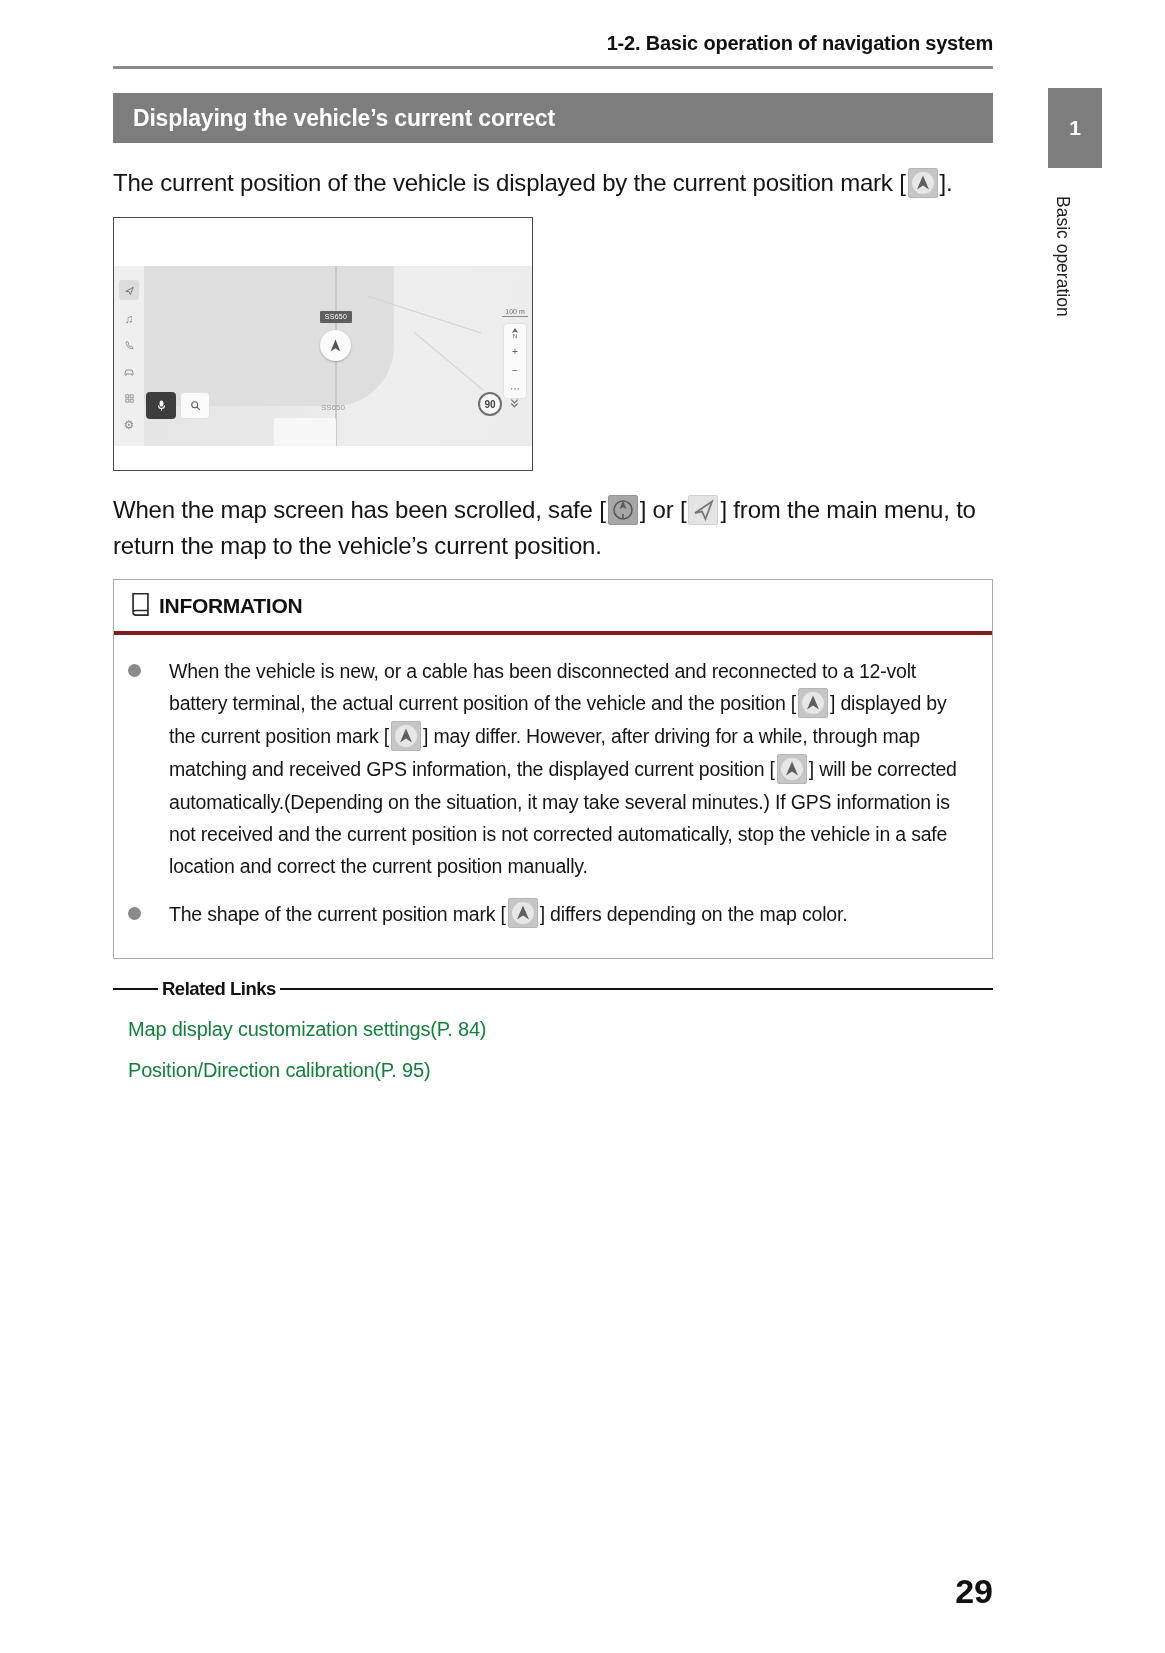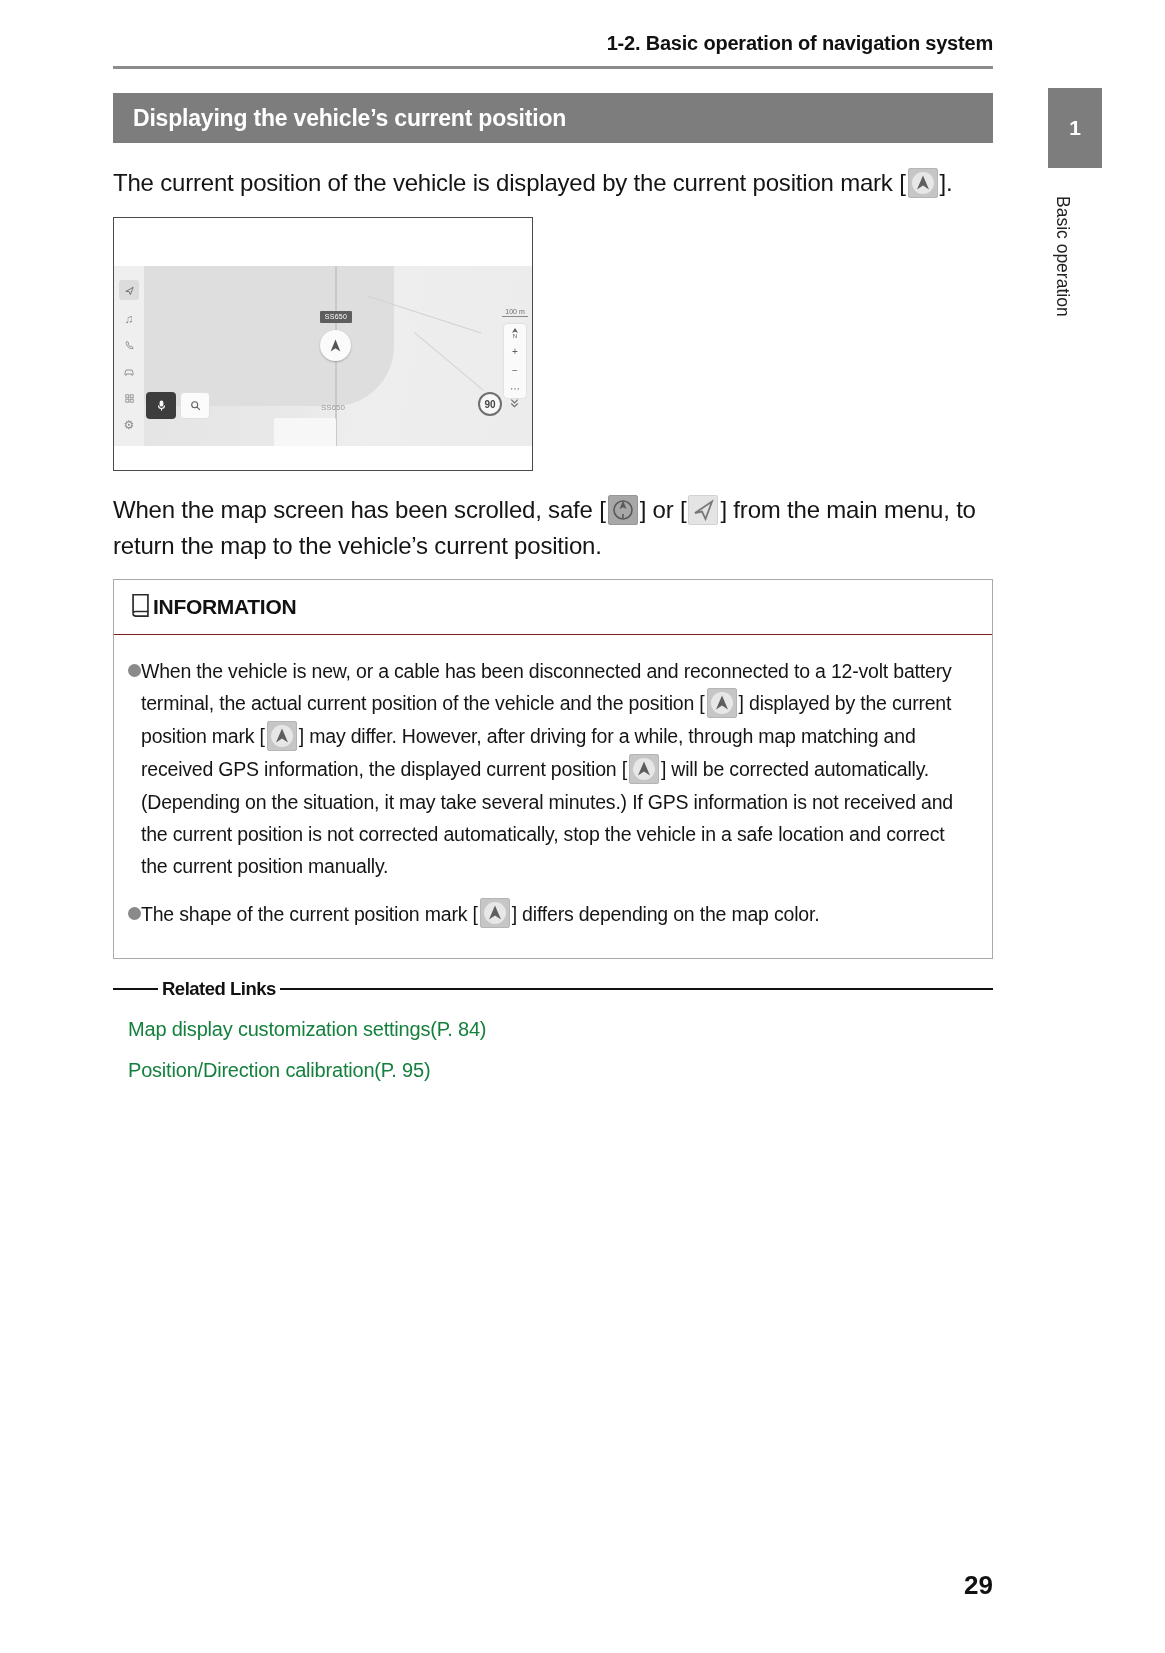--- a/index.html
+++ b/index.html
@@ -62,57 +62,57 @@
     border-radius:4px; display:flex; flex-direction:column; align-items:center; justify-content:space-around;
     color:#5f5f5f; font-size:10px; box-shadow:0 0 2px rgba(0,0,0,0.15); }
   .ctrl-n { display:flex; flex-direction:column; align-items:center; font-size:6px; line-height:1; color:#555; }
   .speed-circ { position:absolute; left:364px; top:126px; width:24px; height:24px; border-radius:50%;
     background:#f8f8f8; border:2px solid #6f6f6f; color:#444; font-size:10px; font-weight:bold;
     display:flex; align-items:center; justify-content:center; }
   .collapse-ic { position:absolute; left:394px; top:130px; color:#6f6f6f; }
 
   
   .info-box { margin-top:15px; border:1px solid #a9a9a9; }
-  .info-head { display:flex; align-items:center; gap:2px; height:55px; padding-left:16px;
-    border-bottom:1px solid #7f1d1d; }
+  .info-head { display:flex; align-items:center; gap:8px; height:55px; padding-left:16px;
+    border-bottom:4px solid #7f1d1d; }
   .info-title { font-size:21px; font-weight:bold; letter-spacing:-0.3px; color:#111; }
   .info-body { padding:20px 18px 26px 14px; }
-  .bullet-row { display:flex; gap:0; margin-bottom:16px; }
+  .bullet-row { display:flex; gap:28px; margin-bottom:16px; }
   .bullet-row:last-child { margin-bottom:2px; }
   .bullet-dot { flex:0 0 13px; width:13px; height:13px; border-radius:50%; background:#8a8a8a; margin-top:9px; }
   .bullet-text { font-size:19.5px; line-height:32px; color:#151515; letter-spacing:-0.2px; }
 
   
   .rel { margin-top:19px; display:flex; align-items:center; }
   .rel-line-s { width:45px; height:2px; background:#111; }
   .rel-line-l { flex:1; height:2px; background:#111; }
   .rel-title { font-size:18.5px; font-weight:bold; padding:0 4px; letter-spacing:-0.5px; color:#111; }
   .link { margin:18px 0 0 15px; font-size:20px; color:#15803d; letter-spacing:-0.2px; cursor:pointer; }
 
-  .page-num { position:absolute; right:172px; bottom:52px; font-size:26px; font-weight:bold; color:#111; }
+  .page-num { position:absolute; right:172px; bottom:42px; font-size:34px; font-weight:bold; color:#111; }
 </style>
 </head>
 <body>
 
 <div class="page">
 
   <div class="side-tab">
     <span>1</span>
   </div>
   <div class="side-label">
     <span>Basic operation</span>
   </div>
 
   <div class="main">
 
     <div class="hdr">1-2. Basic operation of navigation system</div>
     <div class="hdr-rule"></div>
 
     <div class="title-bar">
-      <span>Displaying the vehicle’s current position</span>
+      <span>Displaying the vehicle’s current correct</span>
     </div>
 
     <div class="para">
       <span>The current position of the vehicle is displayed by the current position mark [</span><span class="inl icon-posmark"><svg width="28" height="28" viewBox="0 0 28 28">
             <circle cx="14" cy="14" r="11" fill="#e7e7e7"></circle>
             <path d="M14 6.5 L20 20.5 L14 16.5 L8 20.5 Z" fill="#5e5e5e"></path>
           </svg></span><span>].</span>
     </div>
 
     <div class="shot-frame">

